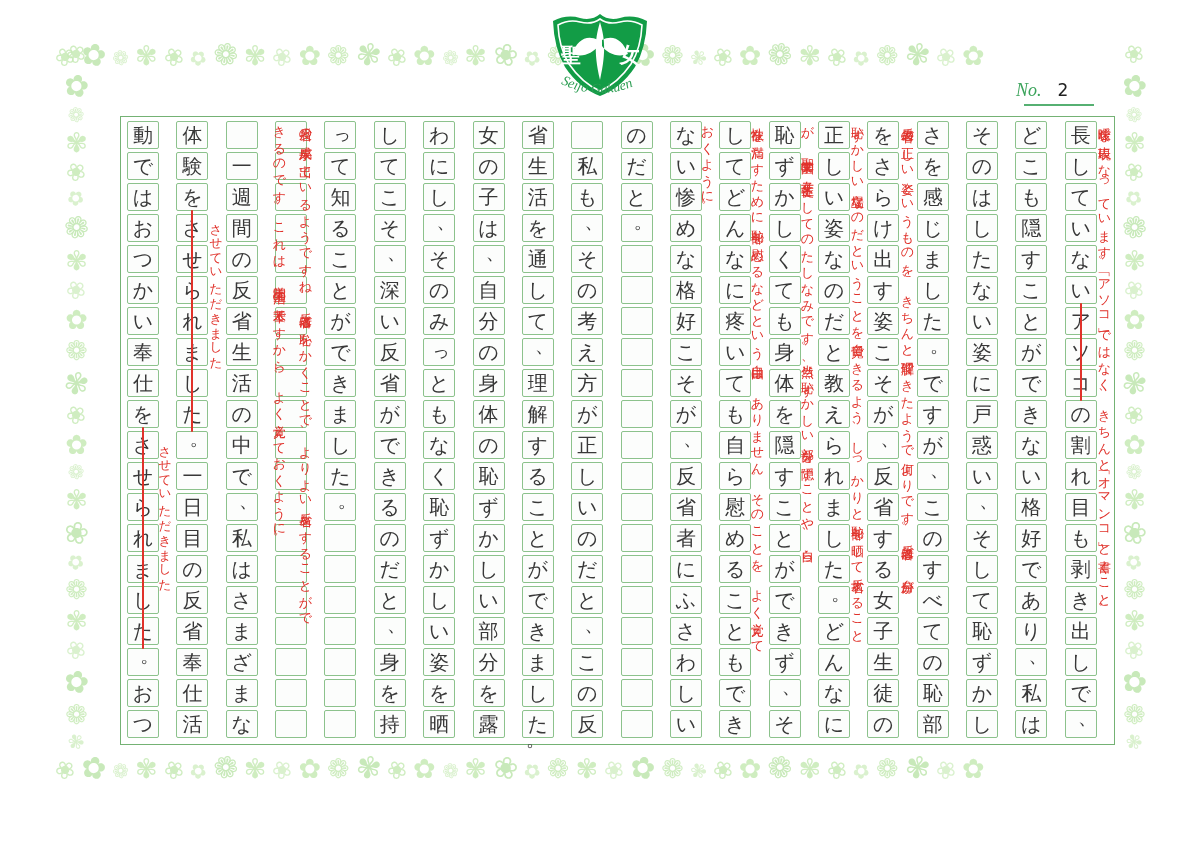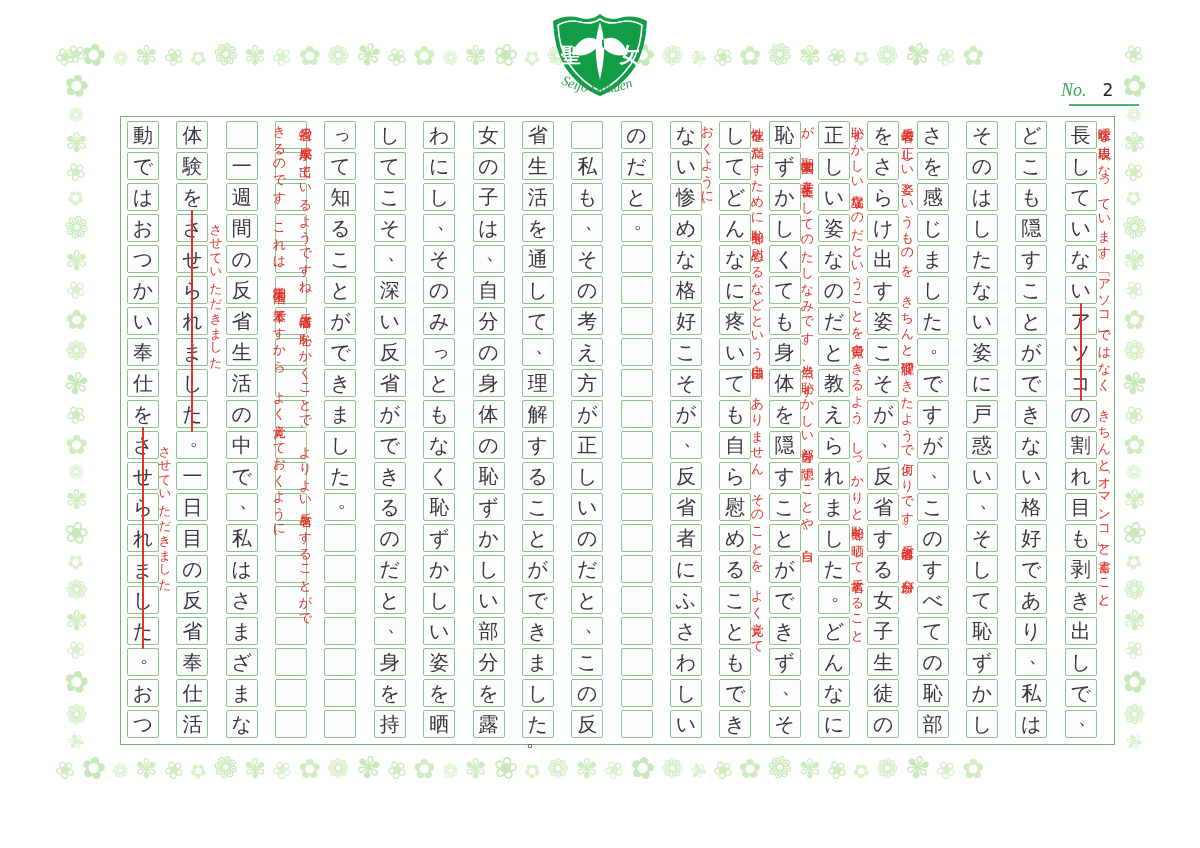--- a/index.html
+++ b/index.html
@@ -12,21 +12,21 @@
   .garland span:nth-child(3n){font-size:20px;transform:rotate(38deg);color:#d4efc6;}
   .garland span:nth-child(4n+1){font-size:24px;transform:rotate(-28deg);}
   .garland span:nth-child(5n+2){font-size:30px;transform:rotate(12deg);color:#bfe6ae;}
   .garland.vert{writing-mode:vertical-rl;}
   .g-top{left:52px;top:40px;width:1096px;height:46px;}
   .g-bottom{left:52px;top:753px;width:1096px;height:46px;}
   .g-left{left:48px;top:40px;width:46px;height:764px;}
   .g-right{left:1106px;top:40px;width:46px;height:764px;}
   
   .logo{position:absolute;left:545px;top:6px;width:110px;height:96px;}
-  .pageno{position:absolute;left:1061px;top:80px;width:100px;height:26px;}
+  .pageno{position:absolute;left:1016px;top:80px;width:100px;height:26px;}
   .pageno .no{font-family:"Liberation Serif",serif;font-style:italic;font-size:18px;color:#3aa35a;}
   .pageno .num{font-family:"DejaVu Sans",sans-serif;font-size:17px;color:#222;margin-left:16px;}
   .pageno .rule{position:absolute;left:8px;top:24px;width:70px;height:2px;background:#56b072;}
   
   .frame{position:absolute;left:120px;top:116px;width:995px;height:629px;
          border:1px solid #74b274;box-sizing:border-box;}
   .mcol{position:absolute;top:121px;width:32px;}
   .cell{box-sizing:border-box;width:32px;height:28px;margin-bottom:3px;
         border:1px solid #8cc28c;border-radius:2px;background:#fcfdfc;
         text-align:center;font-size:20px;line-height:26px;color:#383838;}

